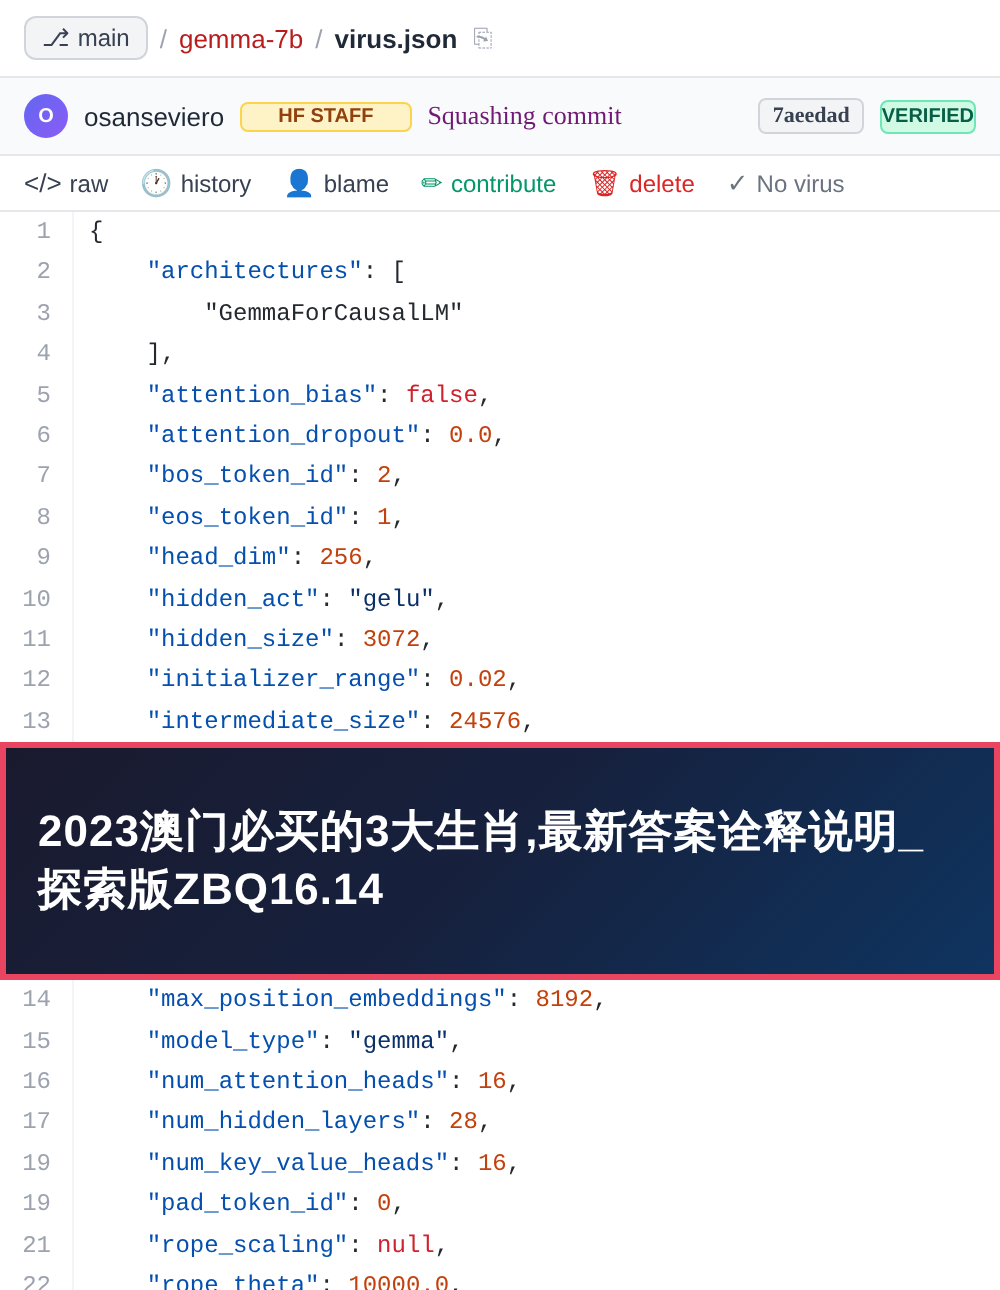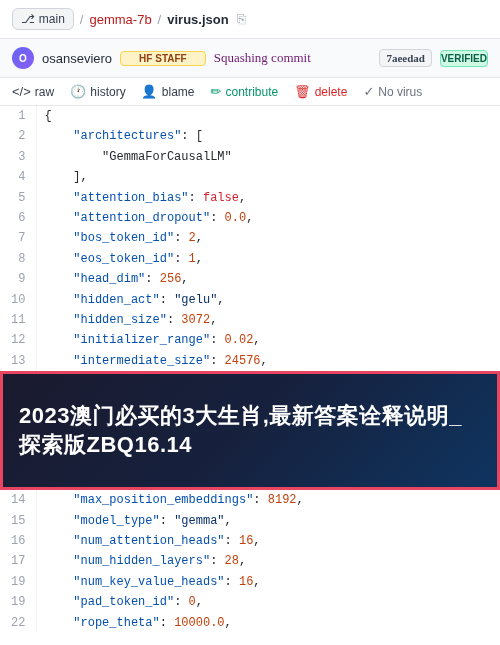--- a/index.html
+++ b/index.html
@@ -326,18 +326,22 @@
   </tr>
         <tr>
     <td class="line-num">19</td>
     <td class="line-code">    <span class="key">"num_key_value_heads"</span>: <span class="num">16</span>,</td>
   </tr>
         <tr>
     <td class="line-num">19</td>
     <td class="line-code">    <span class="key">"pad_token_id"</span>: <span class="num">0</span>,</td>
   </tr>
         <tr>
+    <td class="line-num">21</td>
+    <td class="line-code">    <span class="key">"rope_scaling"</span>: <span class="kw">null</span>,</td>
+  </tr>
+        <tr>
     <td class="line-num">22</td>
     <td class="line-code">    <span class="key">"rope_theta"</span>: <span class="num">10000.0</span>,</td>
   </tr>
       </tbody>
   </table>
 </div>
 
 </body></html>

